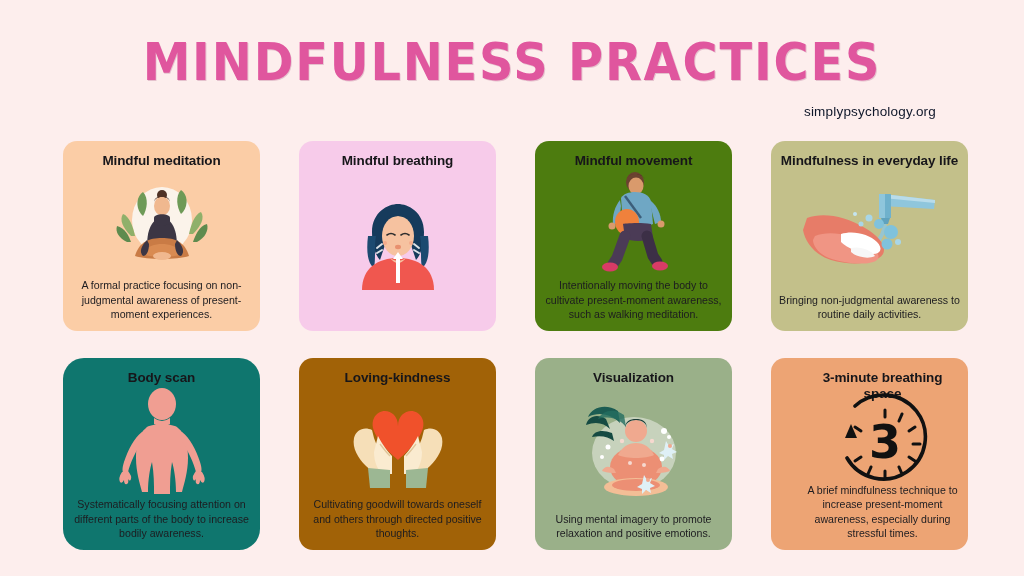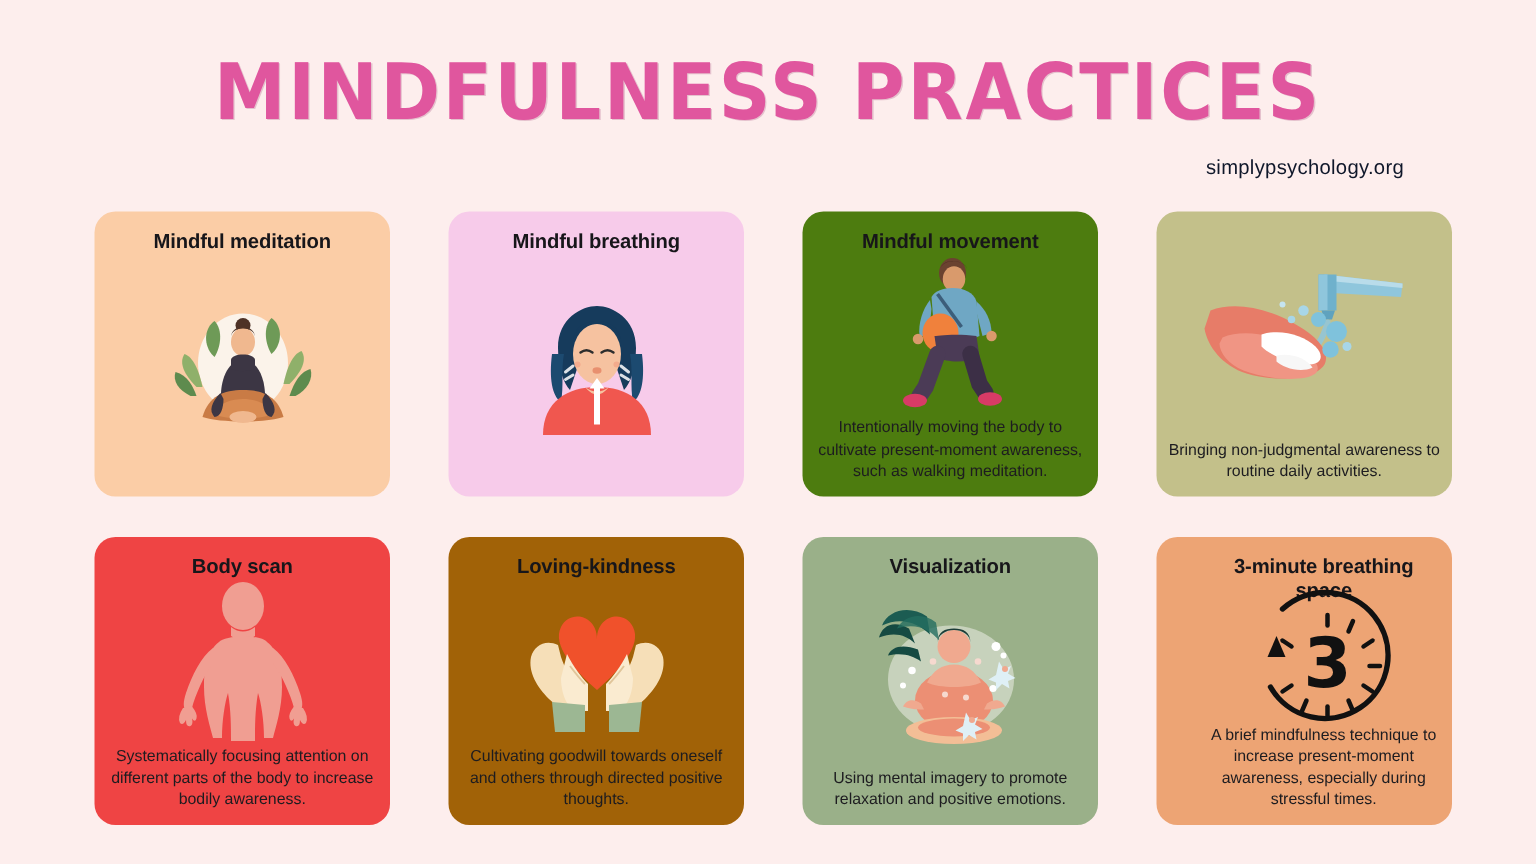--- a/index.html
+++ b/index.html
@@ -90,20 +90,21 @@
           <path d="M57 23 C57 15 73 15 73 23 C73 18 69 16 65 16 C61 16 57 18 57 23 Z" fill="#4E3226"></path>
           <path d="M51 72 C48 54 54 38 65 38 C76 38 82 54 79 72 Z" fill="#3C3644"></path>
           <path d="M57 38 C57 33 73 33 73 38 L73 44 C66 46 62 46 57 44 Z" fill="#3C3644"></path>
           <path d="M38 76 C42 62 52 58 65 58 C78 58 88 62 92 76 C80 80 50 80 38 76 Z" fill="#C97B45"></path>
           <path d="M44 74 C50 66 58 64 65 64 C72 64 80 66 86 74 C74 78 56 78 44 74 Z" fill="#D98B52"></path>
           <ellipse cx="65" cy="76" rx="9" ry="4" fill="#F0B88F"></ellipse>
           <path d="M50 60 C44 66 42 72 46 76 C50 76 52 70 52 64 Z" fill="#3C3644"></path>
           <path d="M80 60 C86 66 88 72 84 76 C80 76 78 70 78 64 Z" fill="#3C3644"></path>
         </svg>
       </div>
+      <div class="card-desc">A formal practice focusing on non-judgmental awareness of present-moment experiences.</div>
     </div>
 
     <div class="card" style="background:#F7CBEA;">
       <div class="card-title">Mindful breathing</div>
       <div class="card-art">
         <svg width="120" height="88" viewBox="0 0 120 88">
           <path d="M34 30 C34 10 50 2 60 2 C70 2 86 10 86 30 C86 44 82 54 78 58 L72 40 L48 40 L42 58 C38 54 34 44 34 30 Z" fill="#163B5C"></path>
           <path d="M30 34 C28 50 30 62 36 66 C38 56 36 44 38 34 Z" fill="#1C4A70"></path>
           <path d="M90 34 C92 50 90 62 84 66 C82 56 84 44 82 34 Z" fill="#1C4A70"></path>
           <ellipse cx="60" cy="34" rx="16" ry="20" fill="#F6C2A0"></ellipse>
@@ -142,20 +143,21 @@
           <path d="M46 64 L38 86 L34 92" stroke="#4B3B56" stroke-width="11" stroke-linecap="round" fill="none"></path>
           <path d="M68 64 L74 84 L78 90" stroke="#3C2F46" stroke-width="11" stroke-linecap="round" fill="none"></path>
           <ellipse cx="31" cy="95" rx="8" ry="4.5" fill="#D83B66"></ellipse>
           <ellipse cx="81" cy="94" rx="8" ry="4.5" fill="#D83B66"></ellipse>
         </svg>
       </div>
       <div class="card-desc">Intentionally moving the body to cultivate present-moment awareness, such as walking meditation.</div>
     </div>
 
     <div class="card" style="background:#C3C08A;">
+      <div class="card-title">Mindfulness in everyday life</div>
       <div class="card-art">
         <svg width="150" height="82" viewBox="0 0 150 82">
           <path d="M88 4 L140 10 L139 19 L87 16 Z" fill="#8FC6DC"></path>
           <path d="M88 4 L140 10 L140 13 L88 8 Z" fill="#B9DCEA"></path>
           <path d="M84 4 L96 4 L96 28 L84 28 Z" fill="#6FB1CC"></path>
           <path d="M84 4 L90 4 L90 28 L84 28 Z" fill="#8FC6DC"></path>
           <path d="M86 28 L95 28 L93 34 L88 34 Z" fill="#5FA2BE"></path>
           <path d="M90 36 q-2 8 -6 14 q-4 6 -10 8" stroke="#8FC6DC" stroke-width="4" fill="none" stroke-linecap="round" opacity=".85"></path>
           <path d="M12 28 C28 22 50 26 70 38 C84 46 92 56 88 64 C82 74 56 76 36 70 C20 65 10 52 8 40 Z" fill="#E77C68"></path>
           <path d="M20 46 C34 40 56 44 72 54 C82 60 86 66 82 70 C74 76 50 74 34 68 C24 64 18 56 18 50 Z" fill="#F09584"></path>
@@ -166,21 +168,21 @@
           <circle cx="92" cy="54" r="5.5" fill="#7FC2DC"></circle>
           <circle cx="74" cy="28" r="3.5" fill="#A8D6E8"></circle>
           <circle cx="66" cy="34" r="2.5" fill="#A8D6E8"></circle>
           <circle cx="103" cy="52" r="3" fill="#A8D6E8"></circle>
           <circle cx="60" cy="24" r="2" fill="#C5E4F0"></circle>
         </svg>
       </div>
       <div class="card-desc">Bringing non-judgmental awareness to routine daily activities.</div>
     </div>
 
-    <div class="card" style="background:#ef4444;">
+    <div class="card" style="background:#0f766e;border-radius:21px;">
       <div class="card-title">Body scan</div>
       <div class="card-art">
         <svg width="104" height="108" viewBox="0 0 104 108">
           <ellipse cx="52" cy="16" rx="14" ry="16" fill="#F09E92"></ellipse>
           <path d="M44 30 q8 6 16 0 l0 6 q-8 5 -16 0 Z" fill="#F09E92"></path>
           <path d="M36 40 C40 35 64 35 68 40 C76 46 78 58 78 70 C78 84 74 96 72 104 L66 104 C66 92 64 80 62 74 C60 86 60 96 60 106 L44 106 C44 96 44 86 42 74 C40 80 38 92 38 104 L32 104 C30 96 26 84 26 70 C26 58 28 46 36 40 Z" fill="#F09E92"></path>
           <path d="M32 44 C24 50 18 62 14 74 C12 80 12 84 14 86 L18 84 C20 76 26 62 32 54 Z" fill="#F09E92"></path>
           <path d="M72 44 C80 50 86 62 90 74 C92 80 92 84 90 86 L86 84 C84 76 78 62 72 54 Z" fill="#F09E92"></path>
           <path d="M12 84 q-4 6 -2 10 q2 2 4 -2 q0 5 3 4 q2 -1 1 -5 q2 3 3 0 q1 -3 -3 -8 Z" fill="#F09E92"></path>
           <path d="M92 84 q4 6 2 10 q-2 2 -4 -2 q0 5 -3 4 q-2 -1 -1 -5 q-2 3 -3 0 q-1 -3 3 -8 Z" fill="#F09E92"></path>

